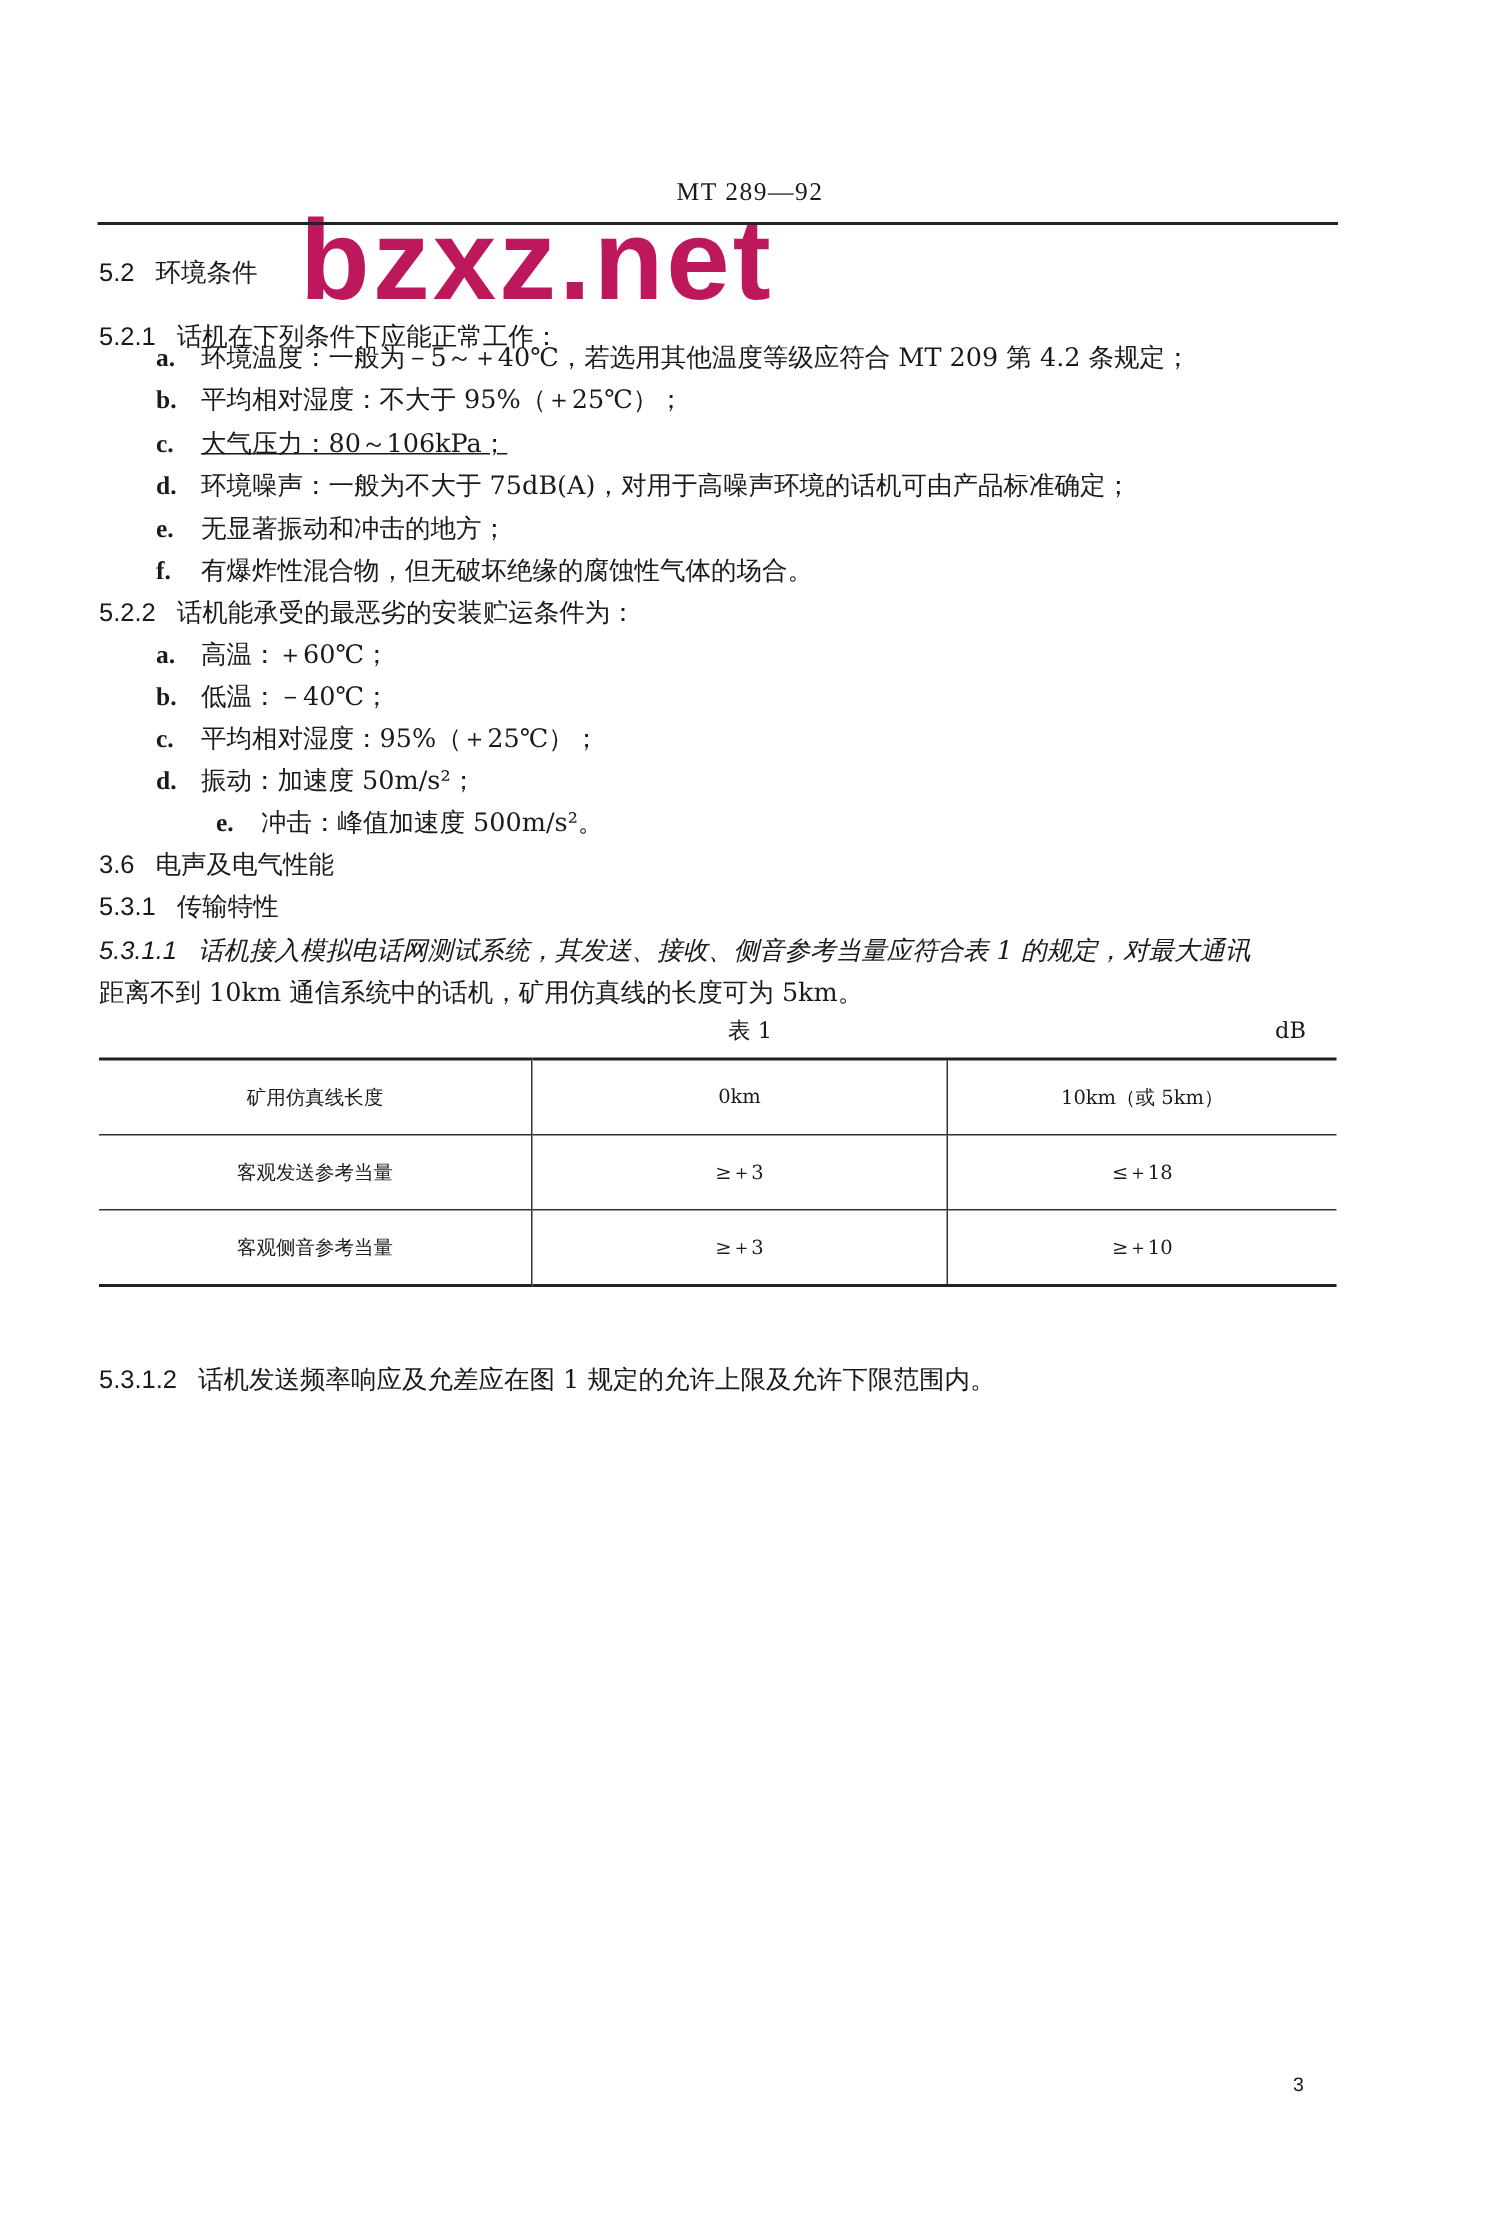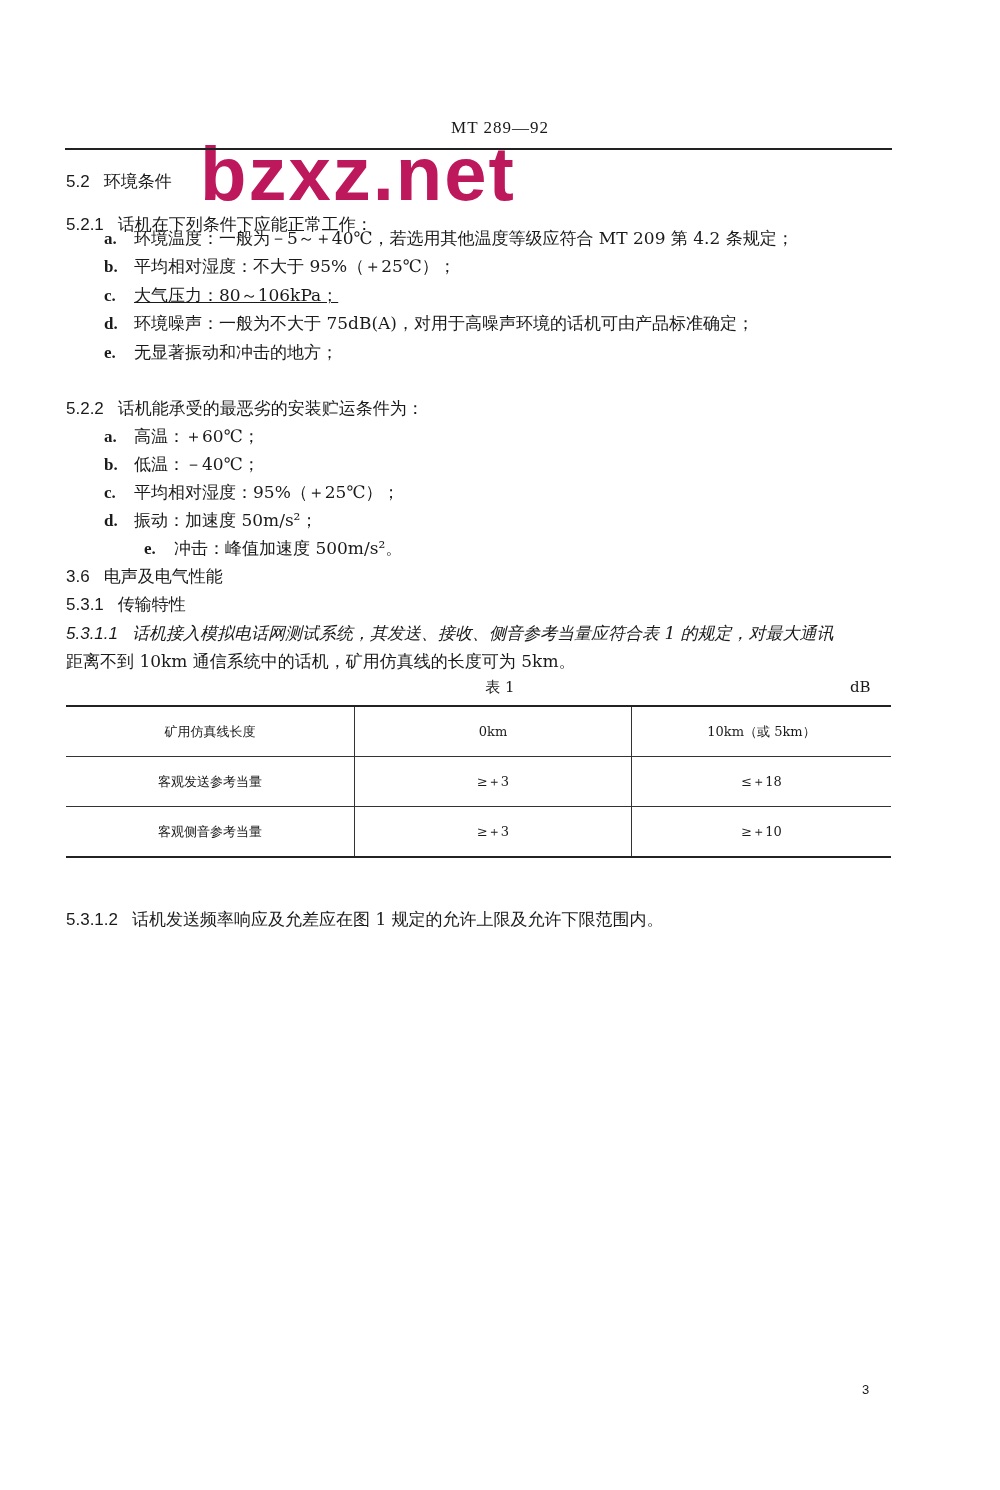--- a/index.html
+++ b/index.html
@@ -38,20 +38,21 @@
   </div>
   <div class="line" style="left:66px;top:213px;">
     <span class="num">5.2.1</span><span>话机在下列条件下应能正常工作：</span>
   </div>
 
   <div class="line" style="left:104px;top:227px;"><span class="lbl">a.</span><span>环境温度：一般为－5～＋40℃，若选用其他温度等级应符合 MT 209 第 4.2 条规定；</span></div>
   <div class="line" style="left:104px;top:255px;"><span class="lbl">b.</span><span>平均相对湿度：不大于 95%（＋25℃）；</span></div>
   <div class="line" style="left:104px;top:284px;text-decoration:underline;"><span class="lbl">c.</span><span>大气压力：80～106kPa；</span></div>
   <div class="line" style="left:104px;top:312px;"><span class="lbl">d.</span><span>环境噪声：一般为不大于 75dB(A)，对用于高噪声环境的话机可由产品标准确定；</span></div>
   <div class="line" style="left:104px;top:341px;"><span class="lbl">e.</span><span>无显著振动和冲击的地方；</span></div>
+  <div class="line" style="left:104px;top:369px;"><span class="lbl">f.</span><span>有爆炸性混合物，但无破坏绝缘的腐蚀性气体的场合。</span></div>
 
   <div class="line" style="left:66px;top:397px;">
     <span class="num">5.2.2</span><span>话机能承受的最恶劣的安装贮运条件为：</span>
   </div>
   <div class="line" style="left:104px;top:425px;"><span class="lbl">a.</span><span>高温：＋60℃；</span></div>
   <div class="line" style="left:104px;top:453px;"><span class="lbl">b.</span><span>低温：－40℃；</span></div>
   <div class="line" style="left:104px;top:481px;"><span class="lbl">c.</span><span>平均相对湿度：95%（＋25℃）；</span></div>
   <div class="line" style="left:104px;top:509px;"><span class="lbl">d.</span><span>振动：加速度 50m/s²；</span></div>
   <div class="line" style="left:104px;top:537px;margin-left:40px;"><span class="lbl">e.</span><span>冲击：峰值加速度 500m/s²。</span></div>
 

